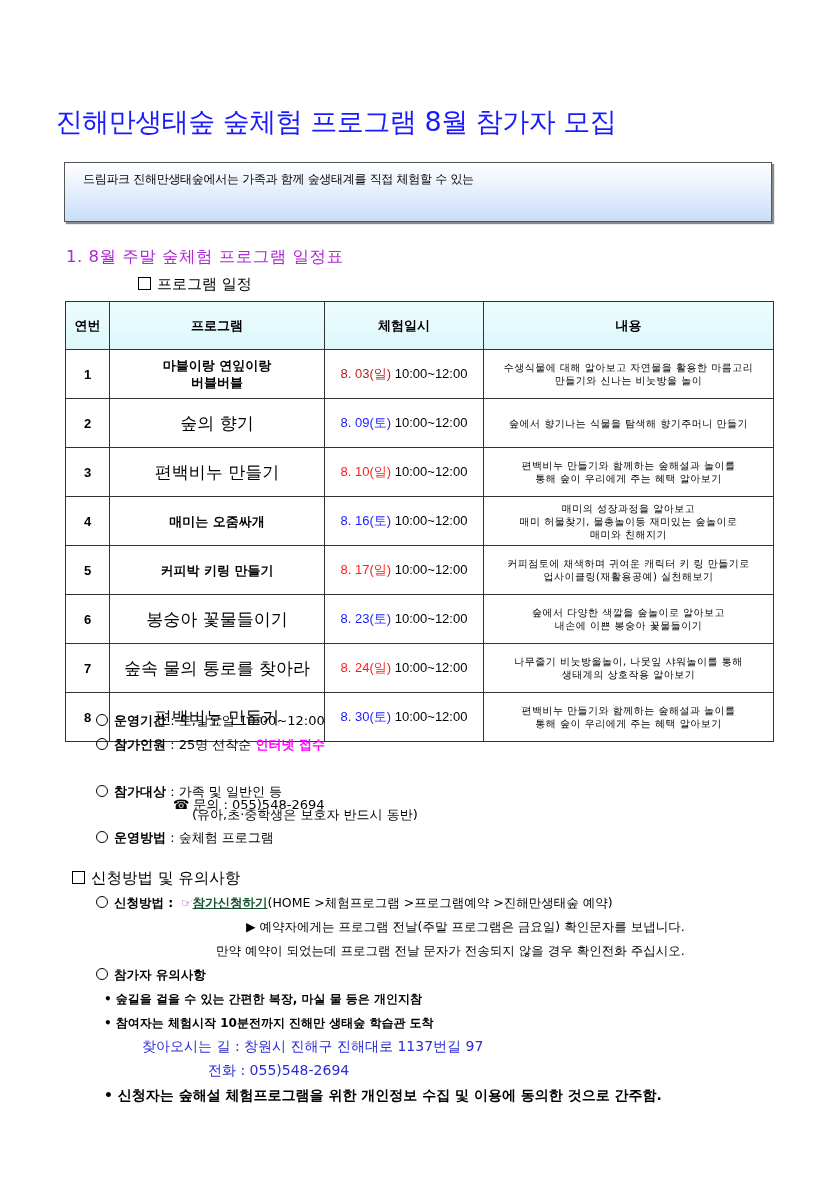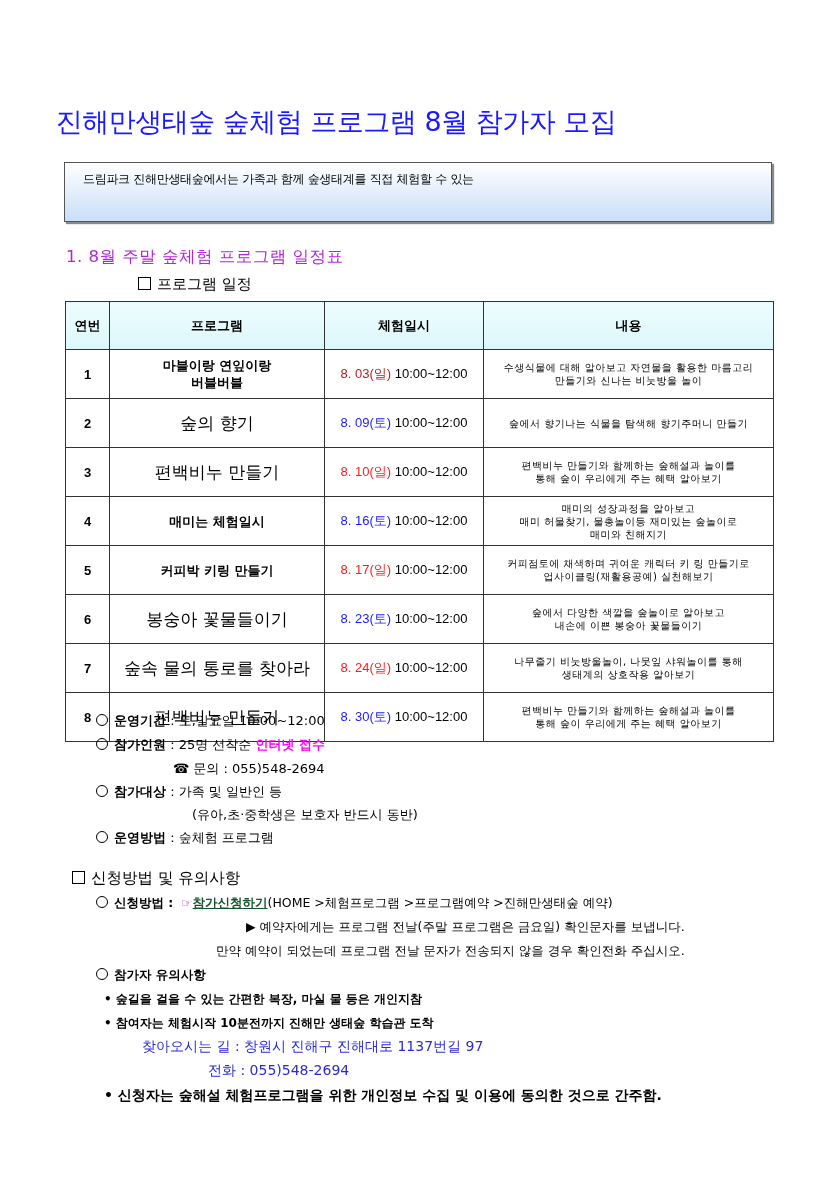--- a/index.html
+++ b/index.html
@@ -85,21 +85,21 @@
         <td class="c-num">3</td>
         <td class="p-big">편백비누 만들기</td>
         <td class="date"><span style="color:#ff1a1a">8. 10(일)</span> <span>10:00~12:00</span></td>
         <td class="desc">
           <div>편백비누 만들기와 함께하는 숲해설과 놀이를</div>
           <div>통해 숲이 우리에게 주는 혜택 알아보기</div>
         </td>
       </tr>
       <tr>
         <td class="c-num">4</td>
-        <td class="p-small">매미는 체험일시</td>
+        <td class="p-small">매미는 오줌싸개</td>
         <td class="date"><span style="color:#1a1aff">8. 16(토)</span> <span>10:00~12:00</span></td>
         <td class="desc">
           <div>매미의 성장과정을 알아보고</div>
           <div>매미 허물찾기, 물총놀이등 재미있는 숲놀이로</div>
           <div>매미와 친해지기</div>
         </td>
       </tr>
       <tr>
         <td class="c-num">5</td>
         <td class="p-small">커피박 키링 만들기</td>
@@ -138,21 +138,21 @@
       </tr>
     </tbody>
 </table>
 
 <div class="abs ops" style="top:712px;">
   <span class="circ"></span><b>운영기간</b> : <span>토,일요일 10:00~12:00</span>
 </div>
 <div class="abs ops" style="top:736px;">
   <span class="circ"></span><b>참가인원</b> : <span>25명 선착순</span> <b style="color:#ff00ff">인터넷 접수</b>
 </div>
-<div class="abs ops" style="top:760px; left:173px;">
+<div class="abs ops" style="top:796px; left:173px;">
   <span>☎</span> <span>문의 : 055)548-2694</span>
 </div>
 <div class="abs ops" style="top:783px;">
   <span class="circ"></span><b>참가대상</b> : <span>가족 및 일반인 등</span>
 </div>
 <div class="abs ops" style="top:806px; left:192px;">(유아,초·중학생은 보호자 반드시 동반)</div>
 <div class="abs ops" style="top:829px;">
   <span class="circ"></span><b>운영방법</b> : <span>숲체험 프로그램</span>
 </div>
 

